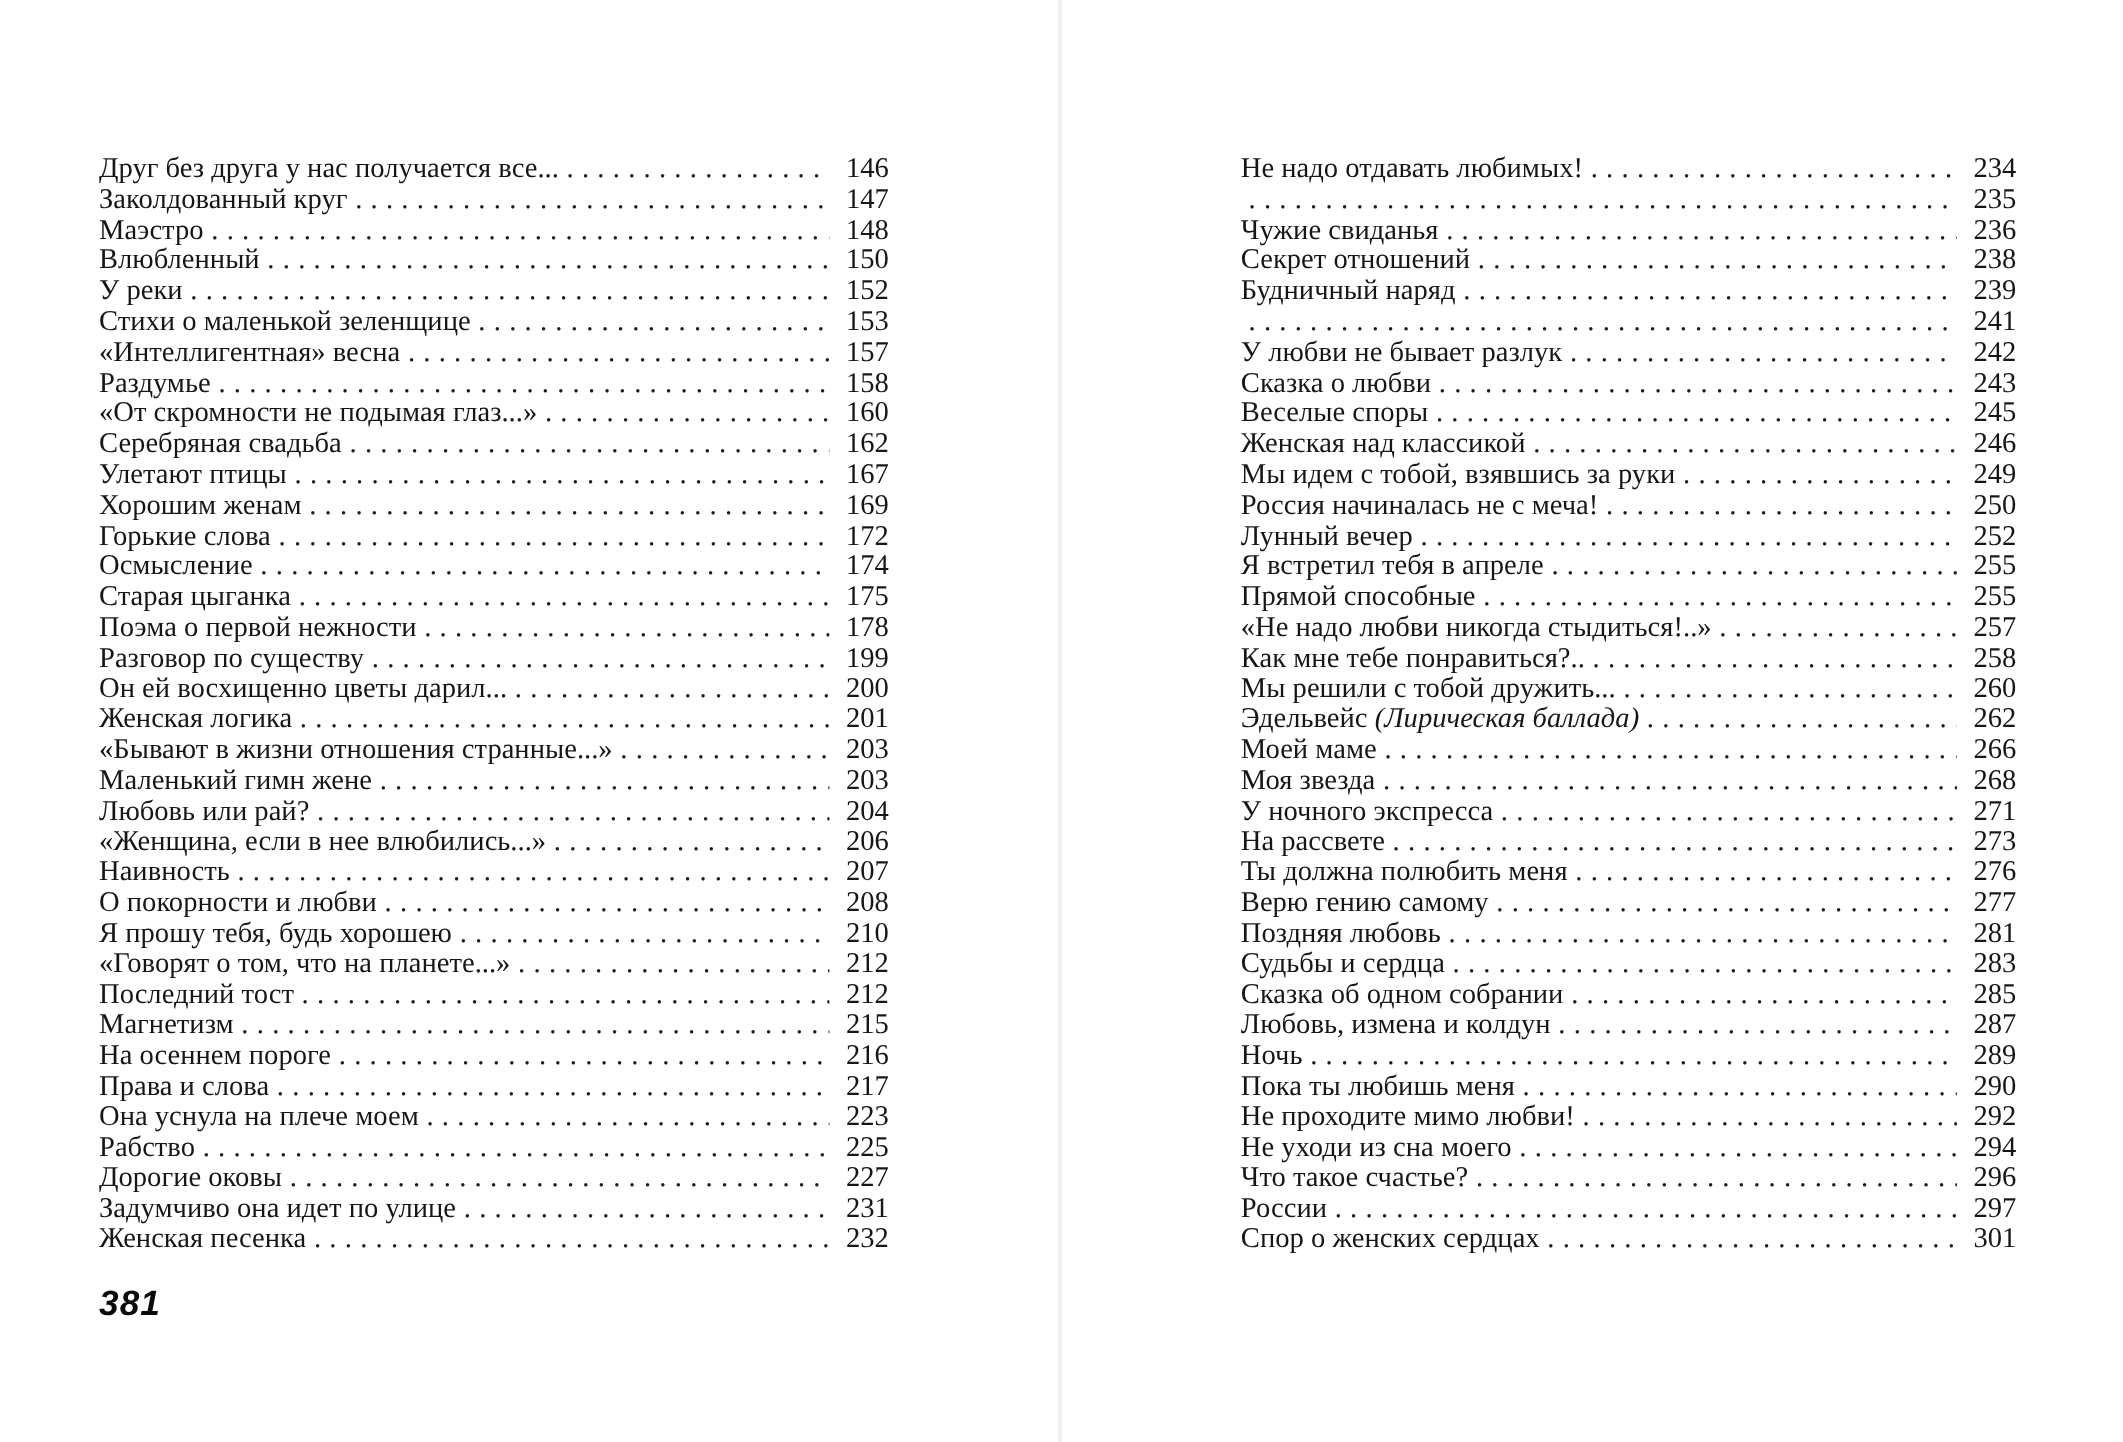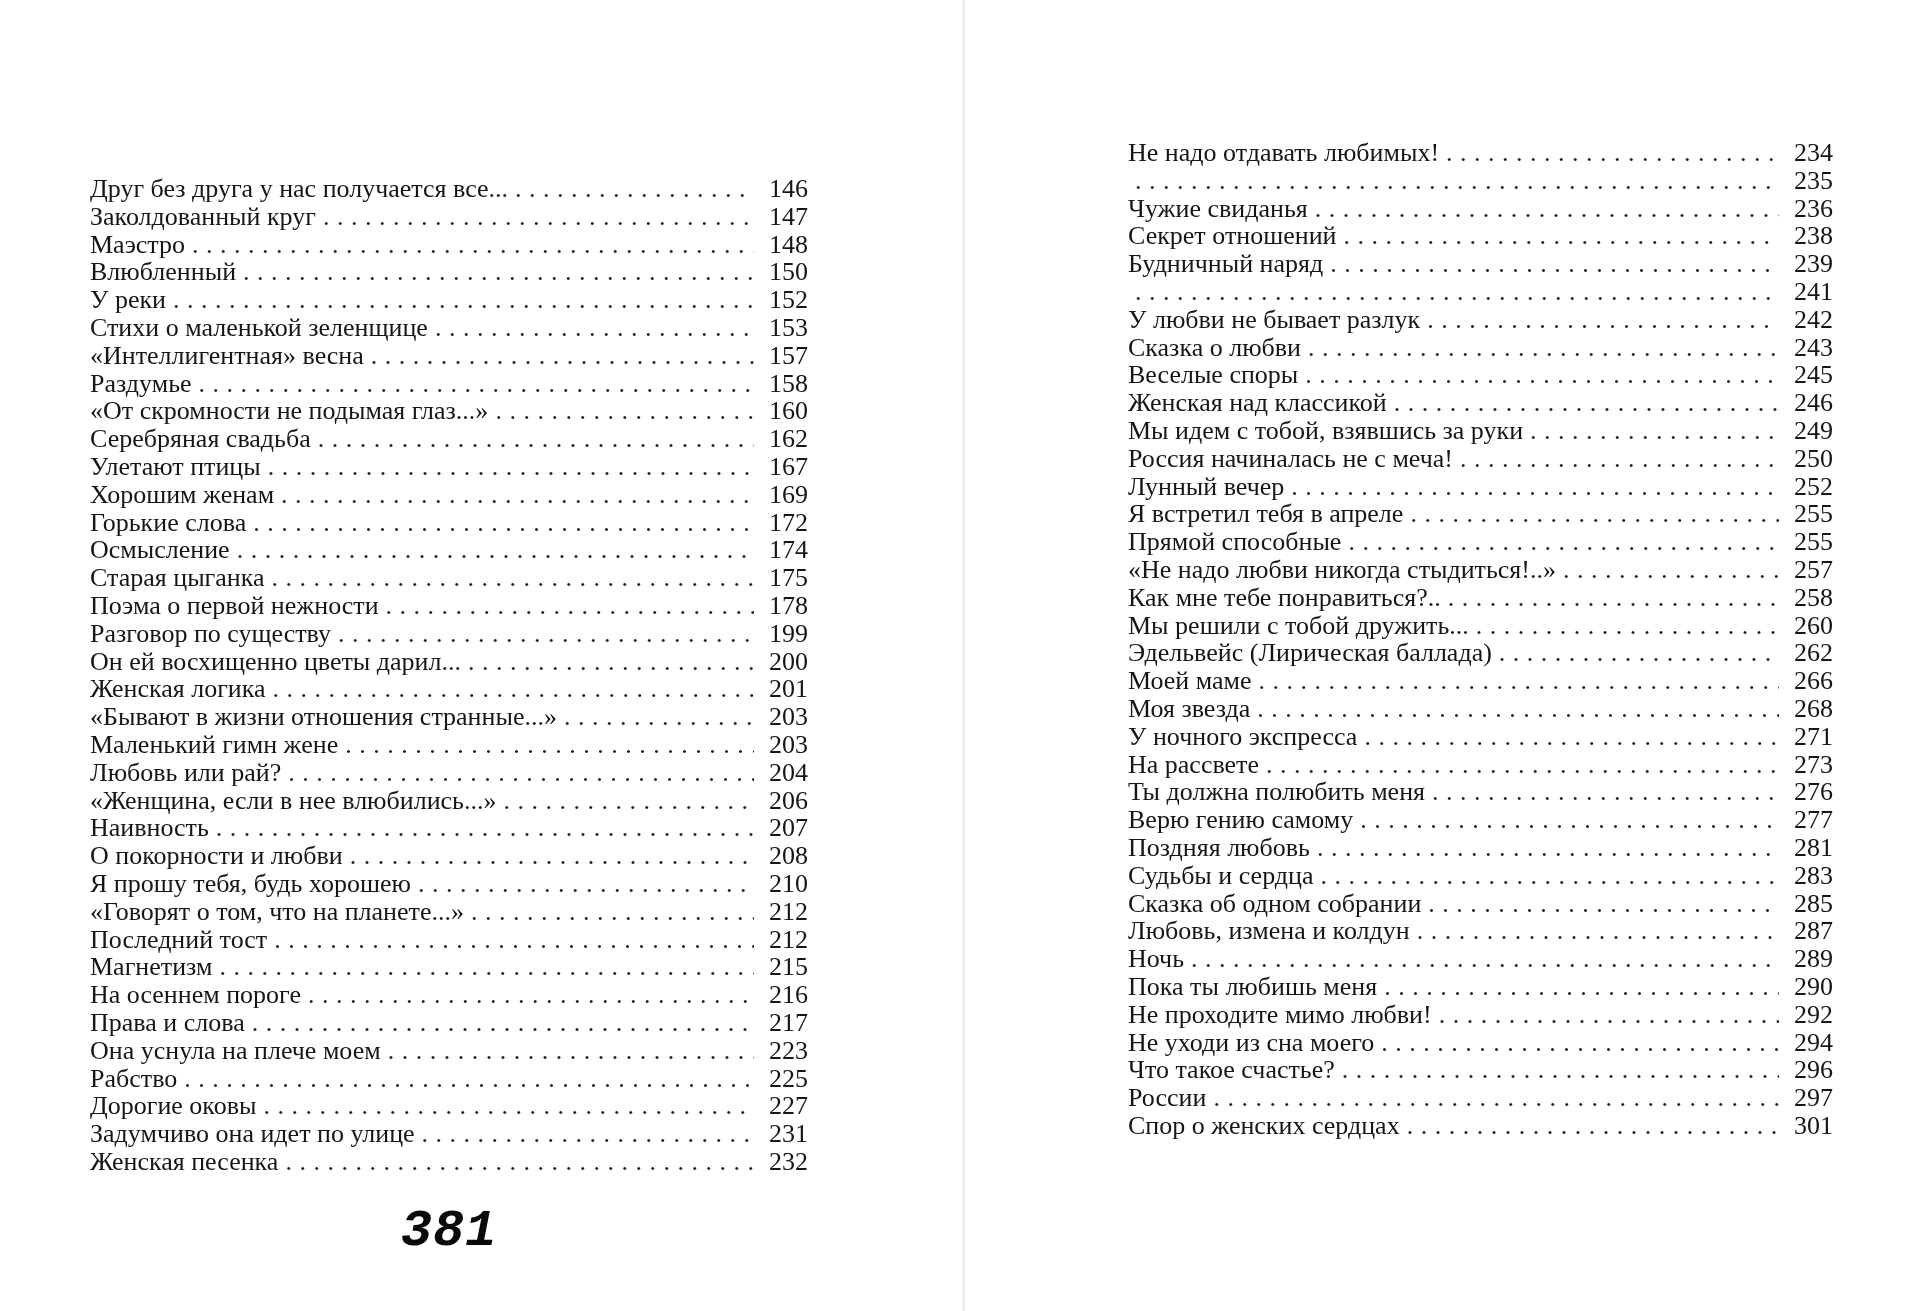--- a/index.html
+++ b/index.html
@@ -20,64 +20,64 @@
     top: 0;
     left: 962px;
     width: 3px;
     height: 100%;
     background: #edeef4;
   }
   .page-block {
     position: absolute;
     top: 139px;
   }
-  .page-left  { left: 90px;   width: 718px; margin-top: 36px; }
+  .page-left  { left: 90px;   width: 718px; }
   .page-right { left: 1128px; width: 705px; }
 
   .toc {
     list-style: none;
     margin: 0;
     padding: 0;
   }
   .toc-row {
     display: flex;
     align-items: baseline;
     line-height: 27.8px;
     font-size: 26px;
     white-space: nowrap;
   }
   .toc-title {
     flex: 0 0 auto;
     color: #161616;
   }
   .toc-title .t-em {
+    font-style: italic;
   }
   .leader {
     flex: 1 1 auto;
     overflow: hidden;
     white-space: nowrap;
     min-width: 18px;
     padding-left: 7px;
     margin-right: 6px;
     letter-spacing: 7.5px;
     color: #1c1c1c;
   }
   .toc-page {
     flex: 0 0 auto;
     min-width: 48px;
     text-align: right;
     color: #161616;
   }
   .folio {
     margin-top: 26px;
-    text-align: center;
-    font-family: Liberation Mono, monospace;
+    font-family: Liberation Sans, sans-serif;
     font-weight: bold;
     font-style: italic;
-    font-size: 52px;
+    font-size: 32px;
     letter-spacing: 1px;
     color: #0a0a0a;
   }
 </style>
 </head>
 <body>
 
 <div class="gutter"></div>
 
 <section class="page-block page-left">

